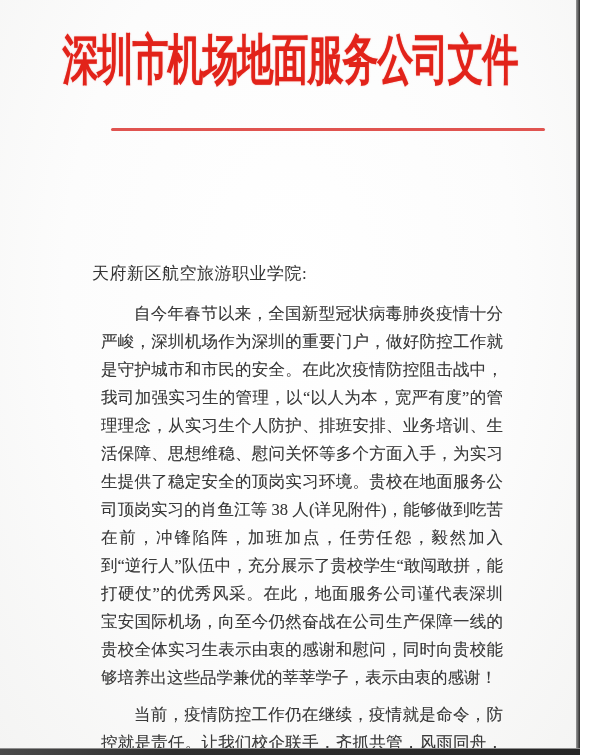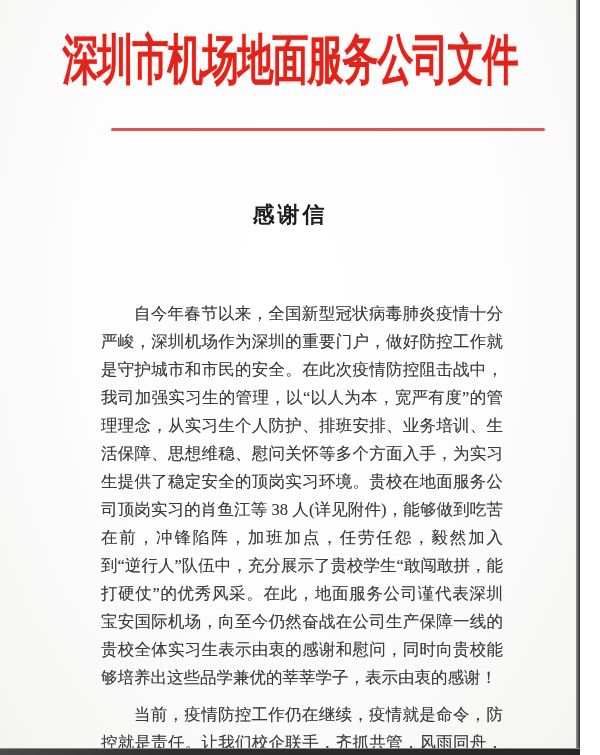--- a/index.html
+++ b/index.html
@@ -79,22 +79,22 @@
 </style>
 </head>
 <body>
 
 <div class="photo">
 
   <div class="letterhead">深圳市机场地面服务公司文件</div>
 
   <div class="red-rule"></div>
 
-  <h1 class="letter-title">感谢信</h1>
 
+  <div class="salutation">天府新区航空旅游职业学院:</div>
 
   <div class="body-text">
     <p class="para">自今年春节以来，全国新型冠状病毒肺炎疫情十分严峻，深圳机场作为深圳的重要门户，做好防控工作就是守护城市和市民的安全。在此次疫情防控阻击战中，我司加强实习生的管理，以“以人为本，宽严有度”的管理理念，从实习生个人防护、排班安排、业务培训、生活保障、思想维稳、慰问关怀等多个方面入手，为实习生提供了稳定安全的顶岗实习环境。贵校在地面服务公司顶岗实习的肖鱼江等 38 人(详见附件)，能够做到吃苦在前，冲锋陷阵，加班加点，任劳任怨，毅然加入到“逆行人”队伍中，充分展示了贵校学生“敢闯敢拼，能打硬仗”的优秀风采。在此，地面服务公司谨代表深圳宝安国际机场，向至今仍然奋战在公司生产保障一线的贵校全体实习生表示由衷的感谢和慰问，同时向贵校能够培养出这些品学兼优的莘莘学子，表示由衷的感谢！</p>
     <p class="para">当前，疫情防控工作仍在继续，疫情就是命令，防控就是责任。让我们校企联手，齐抓共管，风雨同舟，共克时艰，</p>
   </div>
 
   <div class="edge-right"></div>
   <div class="edge-bottom"></div>
 
 </div>

